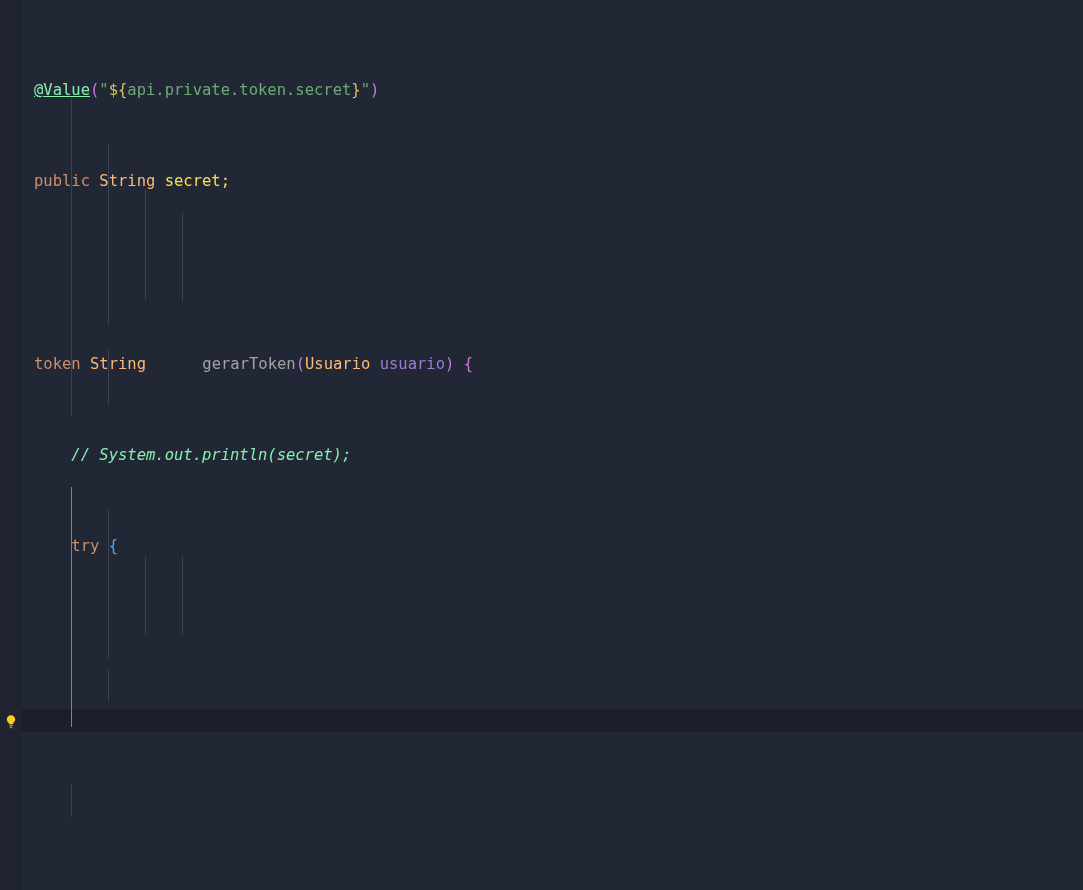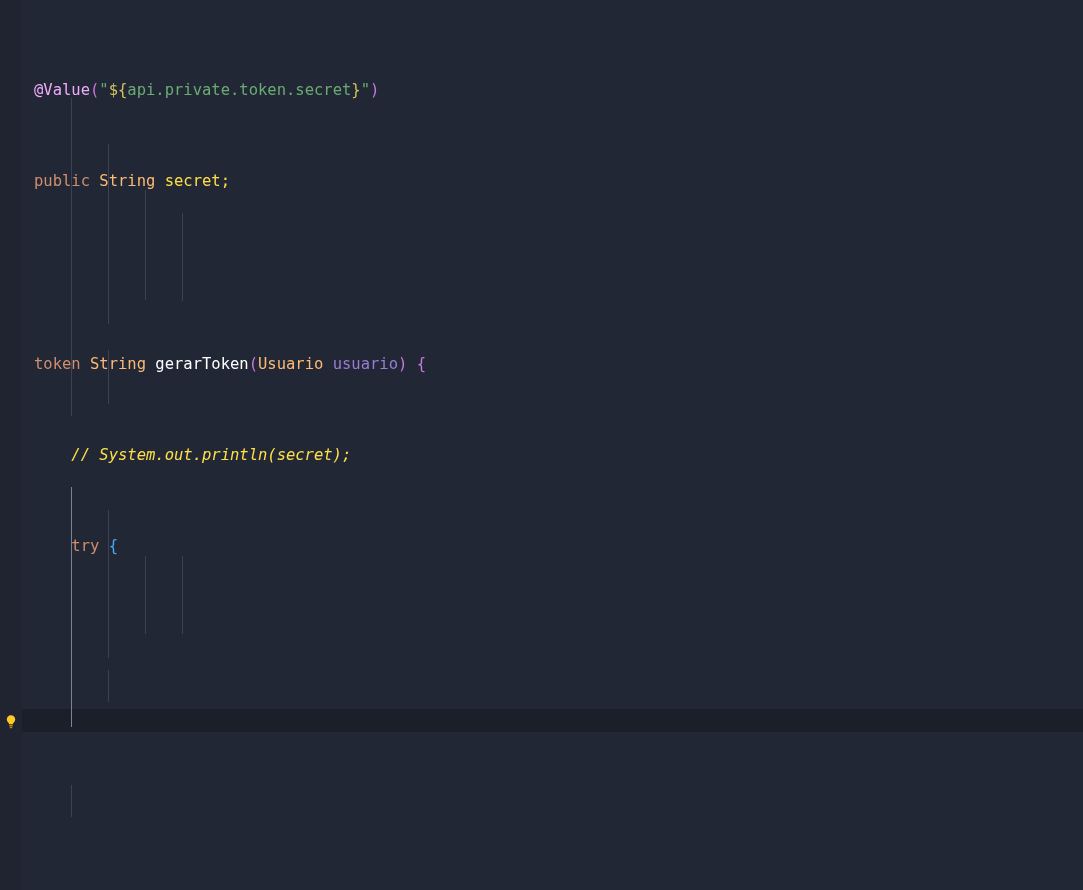--- a/index.html
+++ b/index.html
@@ -45,24 +45,24 @@
   .guide{
     position:absolute;width:1px;background:#3c4253;z-index:1;
   }
   .guide.active{background:#7a8499;}
   
   .kw{color:#cf8e6d;}         
   .kw2{color:#5394ec;}        
   .typ{color:#fdba74;}        
   .ident{color:#fde047;}      
   .param{color:#9c7bd4;}      
-  .mth{color:#ffffff;}        
+  .mth{color:#a3a3a3;margin-left:47px;}        
   .str{color:#6aab73;}        
-  .cmt{color:#fde047;font-style:italic;}
-  .ann{color:#f0abfc;}        
+  .cmt{color:#86efac;font-style:italic;}
+  .ann{color:#86efac;text-decoration:underline;}        
   .b0{color:#e8c77e;}         
   .b1{color:#c678dd;}         
   .b2{color:#4aa8ef;}         
   .punc{color:#bcbec4;}
   .tmpl{color:#d3c25a;}
 </style>
 </head>
 <body>
 
 <div id="editor">

